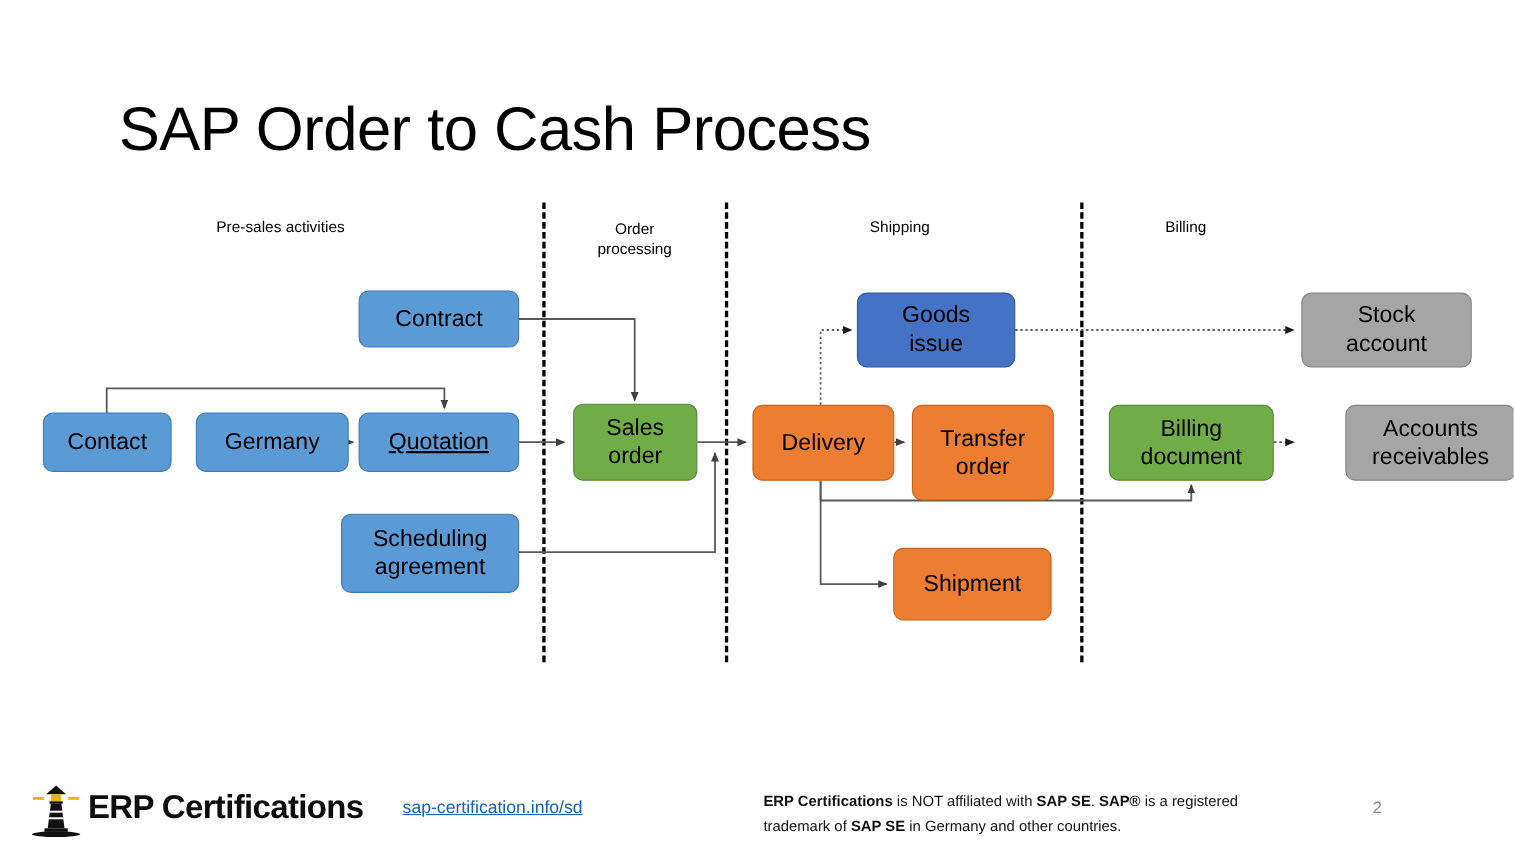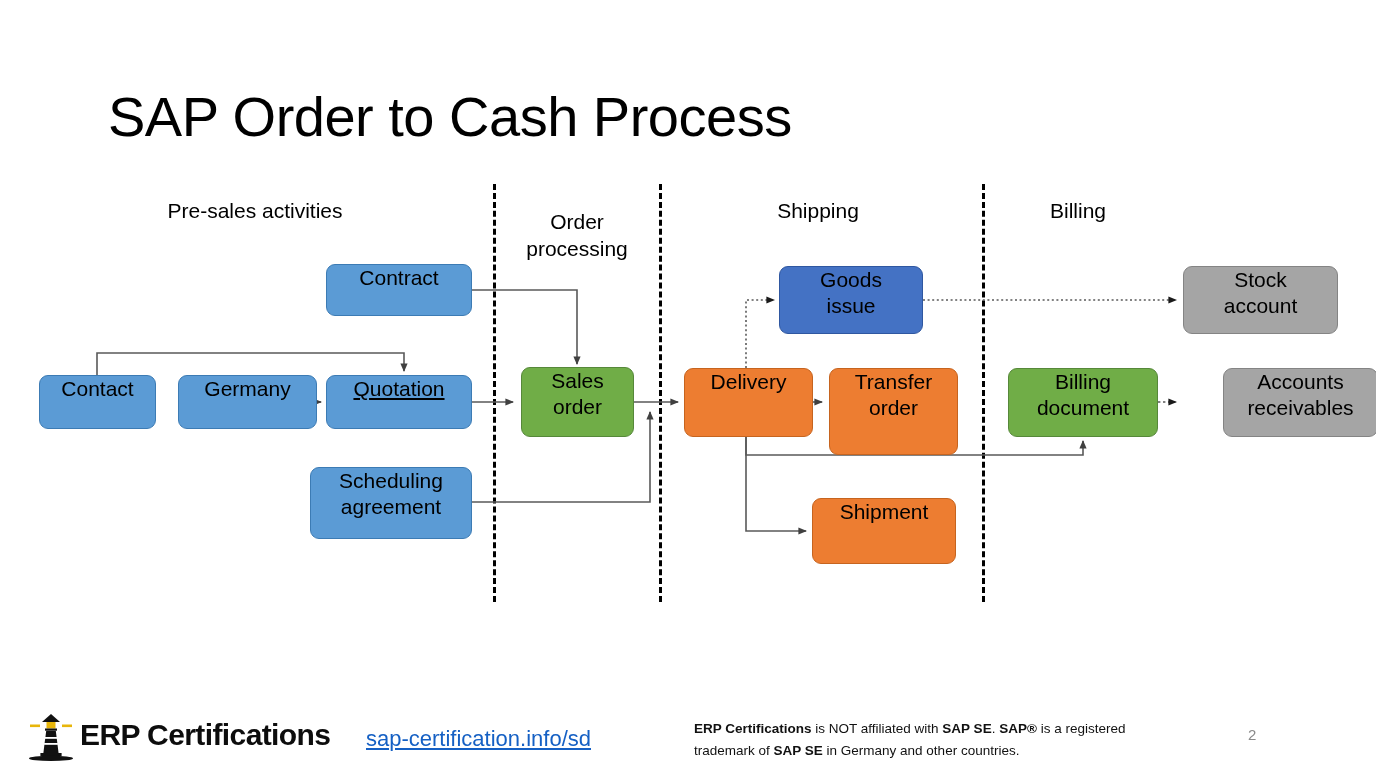--- a/index.html
+++ b/index.html
@@ -15,34 +15,34 @@
   
   #title{
     position:absolute;left:108px;top:84px;
     font-size:56px;font-weight:400;color:#000000;
     letter-spacing:-0.5px;white-space:nowrap;
   }
 
   
   .phase-label{
     position:absolute;text-align:center;
-    font-size:21px;color:#000000;line-height:1.28;
+    font-size:14px;color:#000000;line-height:1.28;
   }
 
   
   .divider{
     position:absolute;width:0;
     border-left:3px dashed #000000;
   }
 
   
   .node{
     position:absolute;box-sizing:border-box;
     border-radius:9px;
-    display:flex;justify-content:center;
+    display:flex;align-items:center;justify-content:center;
     text-align:center;line-height:1.22;
     font-size:21px;color:#000000;
     border-style:solid;border-width:1.5px;
     z-index:4;
   }
   .node span{display:block;padding:0 6px;}
   .n-blue   {background:#5B9BD5;border-color:#3C7BB4;}
   .n-dblue  {background:#4472C4;border-color:#2F57A0;}
   .n-green  {background:#70AD47;border-color:#56883A;}
   .n-orange {background:#ED7D31;border-color:#C6641F;}
@@ -56,21 +56,21 @@
   #logo-wrap{
     position:absolute;left:28px;top:8px;
     display:flex;align-items:center;
   }
   #logo-text{
     font-size:30px;font-weight:bold;color:#0d0d0d;
     letter-spacing:-0.6px;margin-left:6px;
   }
   #site-link{
     position:absolute;left:366px;top:26px;
-    font-size:22px;color:#1560C4;text-decoration:underline;
+    font-size:16px;color:#1560C4;text-decoration:underline;
   }
   #disclaimer{
     position:absolute;left:694px;top:18px;width:470px;
     font-size:13.5px;color:#111111;line-height:1.6;
   }
   #disclaimer b{font-weight:bold;}
   #page-num{
     position:absolute;left:1248px;top:726px;
     font-size:15px;color:#8a8a8a;
   }

